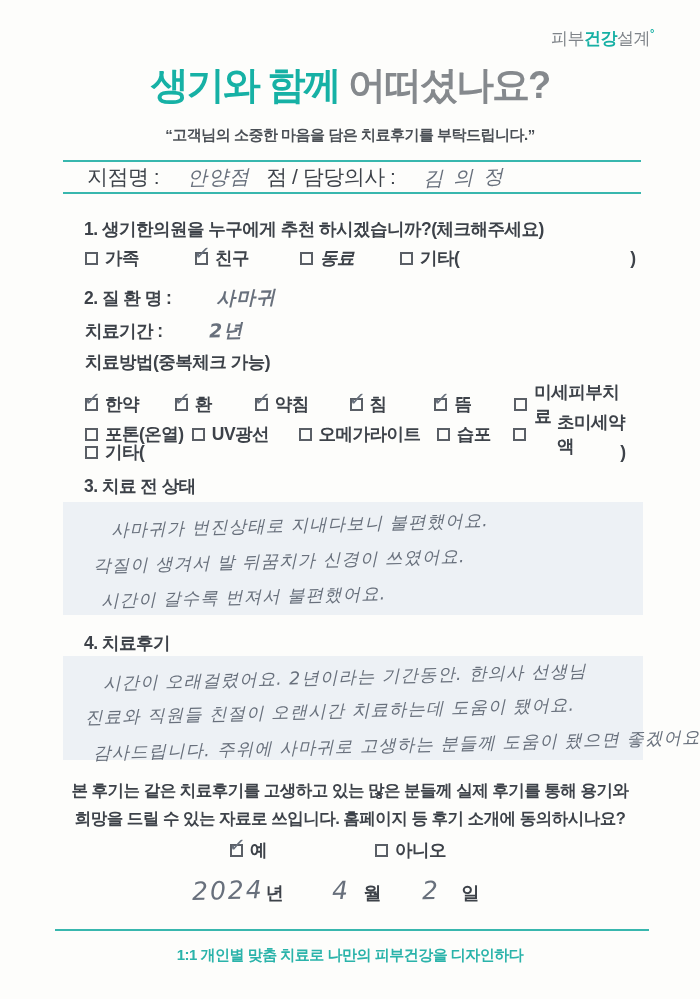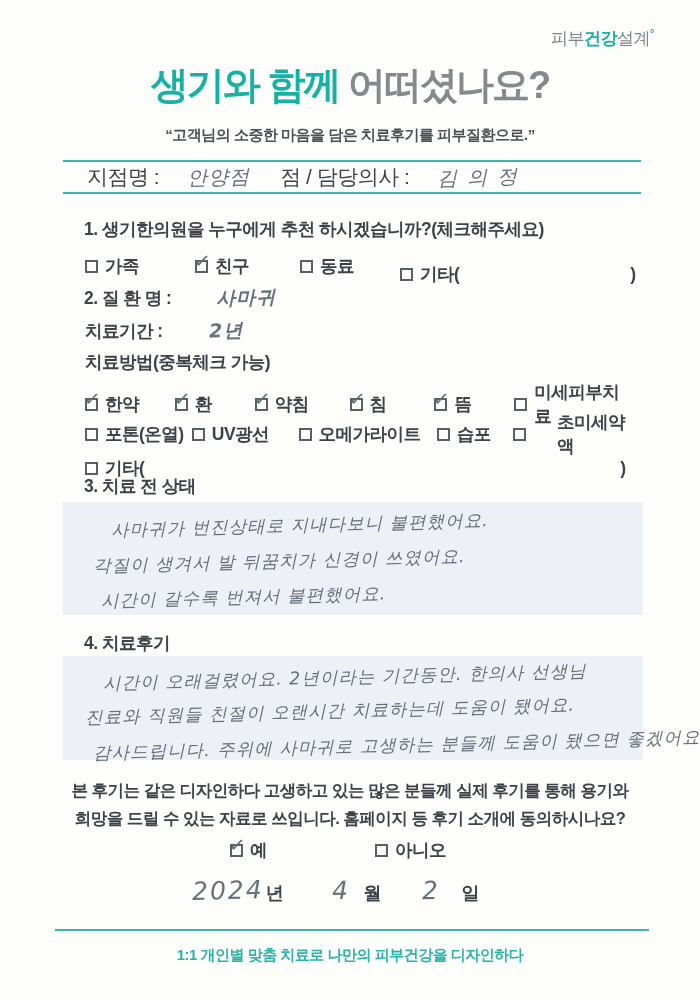--- a/index.html
+++ b/index.html
@@ -21,21 +21,21 @@
   
   .branch-row { position:absolute; top:160px; left:63px; right:59px; height:34px;
                 border-top:2px solid #38b7ae; border-bottom:2px solid #38b7ae;
                 display:flex; align-items:center; padding:0 4px 0 24px; }
   .branch-row .plabel { font-size:21px; font-weight:normal; color:#3d4249; letter-spacing:-0.5px; }
   
   .hand { font-family:"DejaVu Sans", sans-serif; font-style:italic; color:#68707c;
           display:inline-block; transform:rotate(-1.5deg); letter-spacing:1px; }
   .branch-row .hand { font-size:20px; margin:0 0 0 28px; }
   .branch-row .hand.doctor { letter-spacing:10px; }
-  .branch-row .plabel.mid { margin-left:30px; }
+  .branch-row .plabel.mid { margin-left:16px; }
   
   .heading { position:absolute; left:84px; font-size:17.5px; font-weight:bold;
              color:#3d4249; letter-spacing:-0.5px; }
   
   .opt { display:inline-flex; align-items:center; }
   .cb { position:relative; width:13px; height:13px; border:2px solid #5a5f66;
         margin-right:7px; flex:none; background:transparent; }
   .cb .mark { position:absolute; top:-13px; left:-3px; font-size:20px; color:#68707c;
               font-style:normal; transform:rotate(6deg); letter-spacing:0; }
   .opt .lbl { font-size:17.5px; font-weight:bold; color:#3d4249; letter-spacing:-0.5px; }
@@ -55,37 +55,37 @@
   .date-row { position:absolute; top:876px; left:192px; display:flex; align-items:baseline; }
   .date-row .hand { font-size:25px; letter-spacing:2px; }
   .date-row .plabel { font-size:18px; font-weight:bold; margin-left:2px; }
   .date-row .gap-m { margin-left:48px; }
   .date-row .gap-d { margin-left:40px; }
   
   .divider { position:absolute; top:929px; left:55px; right:51px; border-top:2px solid #38b7ae; }
   .footer { position:absolute; top:946px; left:0; width:100%; text-align:center;
             font-size:15px; font-weight:bold; color:#2ab3aa; letter-spacing:-0.5px; }
   
-  .w110 { width:110px; } .w105 { width:105px; } .w100 { width:100px; }
+  .w110 { width:110px; } .w105 { width:105px; } .w100 { width:100px;font-style:italic; }
   .w90 { width:90px; } .w80 { width:80px; } .w95 { width:95px; } .w85 { width:85px; }
-  .w112 { width:112px; } .w145 { width:145px; } .flex1 { flex:1; display:inline-flex;margin-top:16px; }
+  .w112 { width:112px; } .w145 { width:145px; } .flex1 { flex:1; display:inline-flex; }
 </style>
 </head>
 <body>
 
 <div class="page">
 
   <div class="logo">
     <span>피부</span><span class="accent">건강</span><span>설계</span><span class="deg">°</span>
   </div>
 
   <div class="title">
     <span class="accent">생기와 함께</span><span> 어떠셨나요?</span>
   </div>
-  <div class="subtitle">“고객님의 소중한 마음을 담은 치료후기를 피부질환으로.”</div>
+  <div class="subtitle">“고객님의 소중한 마음을 담은 치료후기를 부탁드립니다.”</div>
 
   <div class="branch-row">
     <span class="plabel">지점명 :</span>
     <span class="hand">안양점</span>
     <span class="plabel mid">점 /  담당의사 :</span>
     <span class="hand doctor">김의정</span>
   </div>
 
   <div class="heading" style="top:217px;">1. 생기한의원을 누구에게 추천 하시겠습니까?(체크해주세요)</div>
   <div class="optrow" style="top:246px;">
@@ -216,21 +216,21 @@
   </div>
 
   <div class="heading" style="top:631px;">4. 치료후기</div>
   <div class="answer-box" style="top:656px; height:104px; padding:4px 14px;">
     <div class="line hand" style="margin-left:26px; line-height:34px;">시간이  오래걸렸어요.   2년이라는  기간동안.  한의사 선생님</div>
     <div class="line hand" style="margin-left:8px; line-height:34px;">진료와  직원들  친절이  오랜시간  치료하는데  도움이  됐어요.</div>
     <div class="line hand" style="margin-left:16px; line-height:34px;">감사드립니다.   주위에  사마귀로  고생하는  분들께  도움이  됐으면 좋겠어요.</div>
   </div>
 
   <div class="consent">
-    <div>본 후기는 같은 디자인하다 고생하고 있는 많은 분들께 실제 후기를 통해 용기와</div>
+    <div>본 후기는 같은 치료후기를 고생하고 있는 많은 분들께 실제 후기를 통해 용기와</div>
     <div>희망을 드릴 수 있는 자료로 쓰입니다. 홈페이지 등 후기 소개에 동의하시나요?</div>
   </div>
   <div class="consent-opts">
     <span class="opt">
       <span class="cb">
           <span class="mark hand">✓</span>
         </span>
       <span class="lbl">예</span>
     </span>
     <span class="opt">

